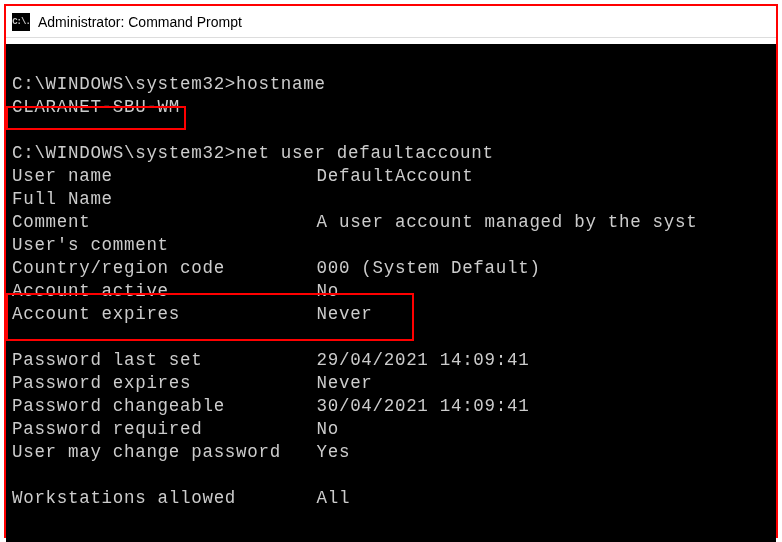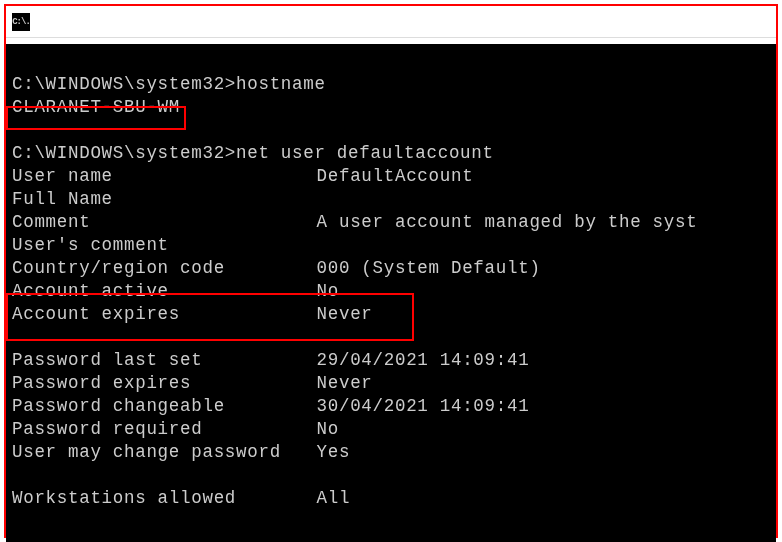--- a/index.html
+++ b/index.html
@@ -29,20 +29,21 @@
 </style>
 </head>
 <body>
 
 <div class="outer-border"></div>
 
 <div class="titlebar">
   <div class="titlebar-icon">
       <span>C:\.</span>
     </div>
+  <div class="titlebar-text">Administrator: Command Prompt</div>
 </div>
 
 <div class="terminal">
 <span><span>C:\WINDOWS\system32&gt;</span><span>hostname</span></span>
 <span>CLARANET-SBU-WM</span>
 
 <span><span>C:\WINDOWS\system32&gt;</span><span>net user defaultaccount</span></span>
 <span><span style="display:inline-block;width:29ch">User name</span><span>DefaultAccount</span></span>
 <span><span style="display:inline-block;width:29ch">Full Name</span><span></span></span>
 <span><span style="display:inline-block;width:29ch">Comment</span><span>A user account managed by the syst</span></span>

